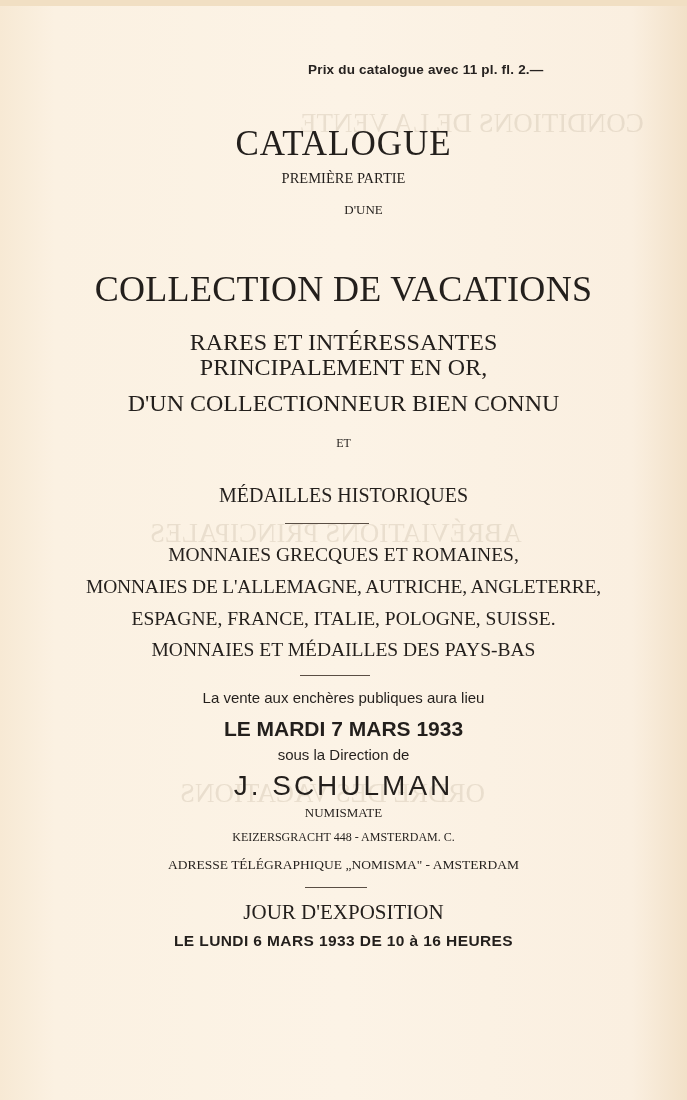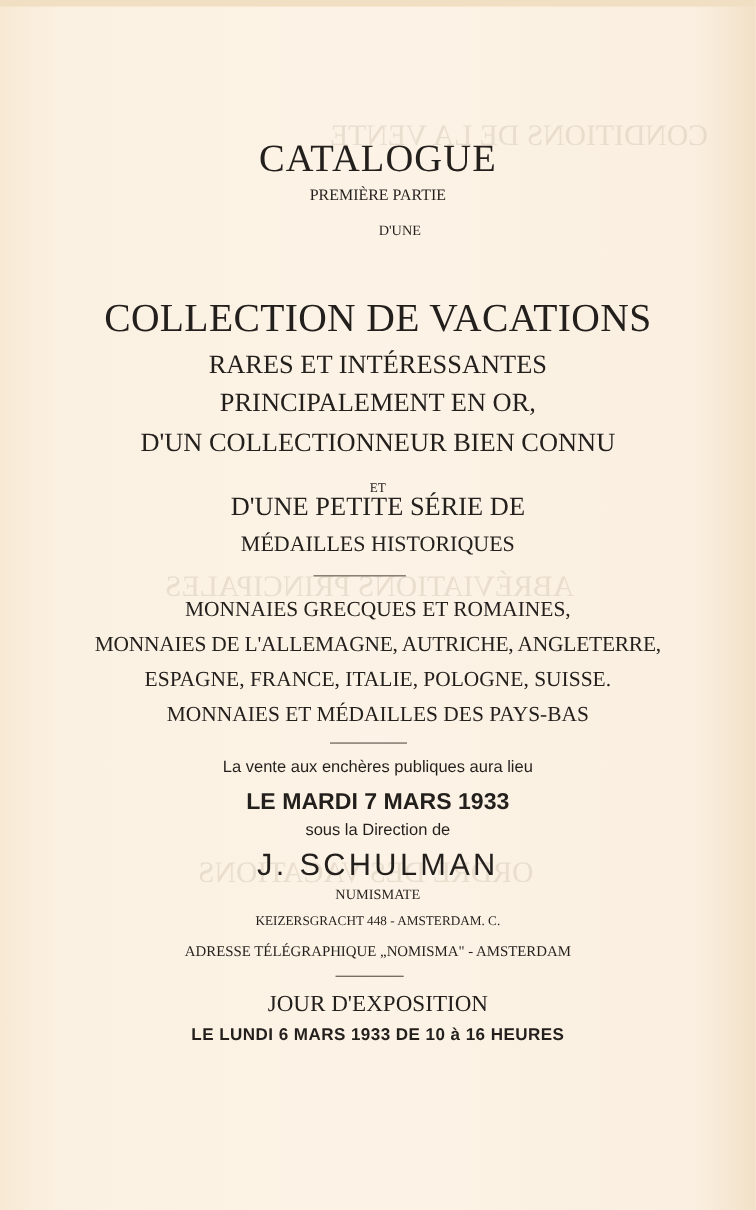--- a/index.html
+++ b/index.html
@@ -23,21 +23,21 @@
     .line { position: absolute; left: 0; width: 687px; text-align: center; white-space: nowrap; }
     .price {
       position: absolute; left: 308px; top: 62px;
       font-family: "Liberation Sans", sans-serif; font-weight: bold; font-size: 13.5px;
       letter-spacing: 0.2px; color: #262220;
     }
     .t-catalogue { top: 124px; font-size: 35px; letter-spacing: 1px; }
     .t-premiere { top: 170px; font-size: 14.5px; }
     .t-dune { top: 202px; font-size: 13px; margin-left: 20px; }
     .t-collection { top: 268px; font-size: 36px; letter-spacing: 0.3px; }
-    .t-rares { top: 319px; font-size: 24px; }
+    .t-rares { top: 329px; font-size: 24px; }
     .t-princ { top: 354px; font-size: 24px; }
     .t-dun { top: 390px; font-size: 24px; }
     .t-et { top: 408px; font-size: 12px; margin-top: 28px; }
     .t-petite { top: 448px; font-size: 24px; }
     .t-medailles { top: 484px; font-size: 20px; }
     .rule { position: absolute; height: 1px; background: #5a4e44; }
     .t-grec { top: 544px; font-size: 19.5px; }
     .t-allem { top: 576px; font-size: 19.5px; letter-spacing: -0.2px; }
     .t-espagne { top: 608px; font-size: 19.5px; }
     .t-paysbas { top: 639px; font-size: 19.5px; }
@@ -55,31 +55,31 @@
 </head>
 <body>
 
 <div class="page">
   <div class="topedge"></div>
 
   <div class="bleed" style="left:300px; top:108px; font-size:27px;">CONDITIONS DE LA VENTE</div>
   <div class="bleed" style="left:150px; top:518px; font-size:27px;">ABRÉVIATIONS PRINCIPALES</div>
   <div class="bleed" style="left:180px; top:778px; font-size:27px;">ORDRE DES VACATIONS</div>
 
+  <div class="price">Prix du catalogue avec 11 pl. fl. 2.—</div>
 
   <div class="line t-catalogue">CATALOGUE</div>
   <div class="line t-premiere">PREMIÈRE PARTIE</div>
   <div class="line t-dune">D'UNE</div>
 
   <div class="line t-collection">COLLECTION DE VACATIONS</div>
   <div class="line t-rares">RARES ET INTÉRESSANTES</div>
   <div class="line t-princ">PRINCIPALEMENT EN OR,</div>
   <div class="line t-dun">D'UN COLLECTIONNEUR BIEN CONNU</div>
   <div class="line t-et">ET</div>
-  <div class="line t-petite">D'UNE PETITE SÉRIE DE</div>
   <div class="line t-medailles">MÉDAILLES HISTORIQUES</div>
 
   <div class="rule" style="left:285px; top:523px; width:84px;"></div>
 
   <div class="line t-grec">MONNAIES GRECQUES ET ROMAINES,</div>
   <div class="line t-allem">MONNAIES DE L'ALLEMAGNE, AUTRICHE, ANGLETERRE,</div>
   <div class="line t-espagne">ESPAGNE, FRANCE, ITALIE, POLOGNE, SUISSE.</div>
   <div class="line t-paysbas">MONNAIES ET MÉDAILLES DES PAYS-BAS</div>
 
   <div class="rule" style="left:300px; top:675px; width:70px;"></div>

